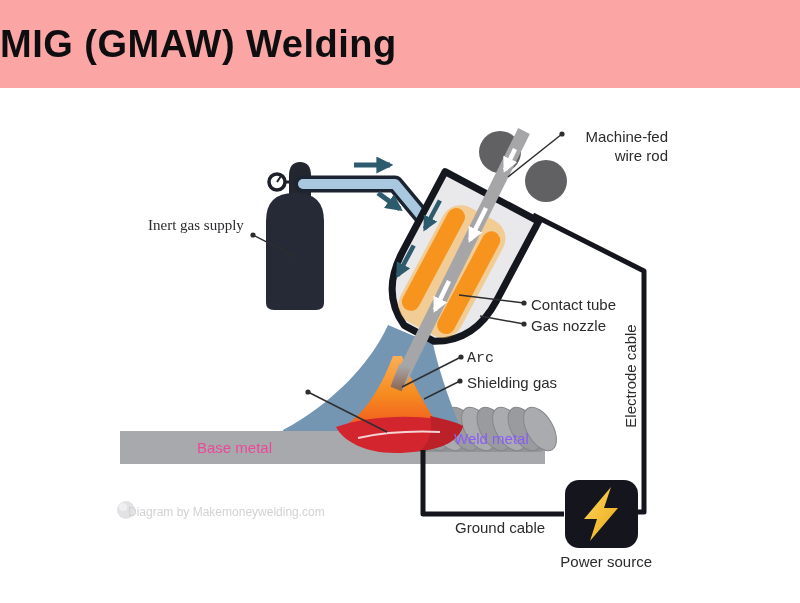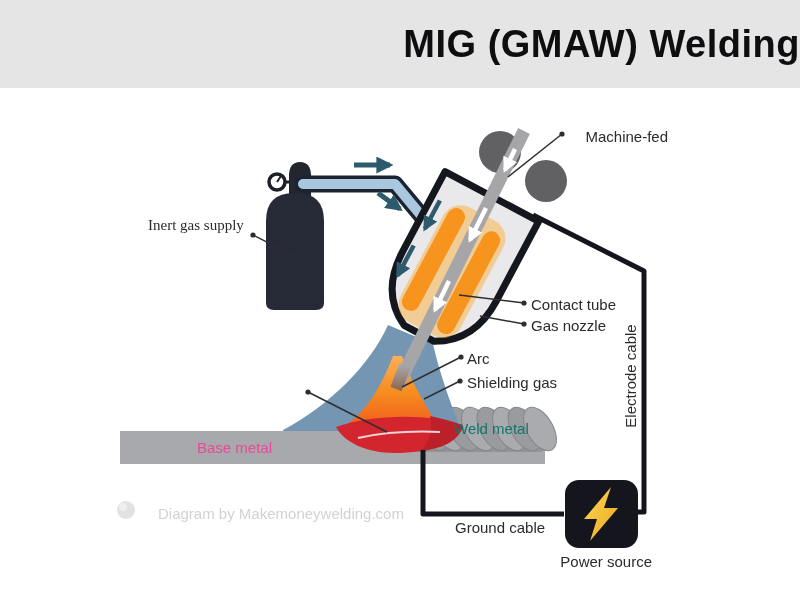--- a/index.html
+++ b/index.html
@@ -1,28 +1,28 @@
 <!DOCTYPE html>
 <html><head>
 <meta charset="utf-8">
 <style>
   html,body{margin:0;padding:0;}
   body{width:800px;height:603px;overflow:hidden;background:#ffffff;
        font-family:"Liberation Sans", sans-serif;}
   .stage{position:relative;width:800px;height:603px;}
-  .header{position:absolute;left:0;top:0;width:800px;height:88px;background:#e5e5e5;
-          display:flex;align-items:center;justify-content:flex-end;}
+  .header{position:absolute;left:0;top:0;width:800px;height:88px;background:#fca5a5;
+          display:flex;align-items:center;justify-content:flex-start;}
   .title{font-size:38px;font-weight:bold;color:#0e0e10;letter-spacing:.5px;}
   svg.diagram{position:absolute;left:0;top:0;}
   .lbl{position:absolute;font-size:15px;color:#2B2B2D;white-space:nowrap;line-height:19px;}
   .lbl.center{text-align:right;}
-  .lbl.white{color:#0f766e;}
+  .lbl.white{color:#8b5cf6;margin-top:10px;}
   .lbl.dark{color:#ec4899;}
   .lbl.vert{transform:translate(-50%,-50%) rotate(-90deg);}
-  .watermark{position:absolute;left:158px;top:505px;font-size:15px;color:#D2D2D4;}
+  .watermark{position:absolute;left:128px;top:505px;font-size:12px;color:#D2D2D4;}
 </style>
 </head>
 <body>
 
 <div class="stage">
 
   <div class="header">
     <div class="title">MIG (GMAW) Welding</div>
   </div>
 
@@ -130,25 +130,26 @@
         <circle cx="460" cy="381" r="2.6"></circle>
       <circle cx="308" cy="392" r="2.6"></circle>
     </g>
 
     <circle cx="126" cy="510" r="9" fill="#E2E2E4"></circle>
     <circle cx="123" cy="507" r="4" fill="#EFEFF1"></circle>
   </svg>
 
   <div class="lbl center" style="left:556px;top:127px;width:112px;">
     <div>Machine-fed</div>
+    <div>wire rod</div>
   </div>
   <div class="lbl" style="left:148px;top:216px;font-family:Liberation Serif, serif;">Inert gas supply</div>
   <div class="lbl" style="left:531px;top:295px;">Contact tube</div>
   <div class="lbl" style="left:531px;top:316px;text-align:right;">Gas nozzle</div>
-  <div class="lbl" style="left:467px;top:349px;">Arc</div>
+  <div class="lbl" style="left:467px;top:349px;font-family:Liberation Mono, monospace;">Arc</div>
   <div class="lbl" style="left:467px;top:373px;">Shielding gas</div>
   <div class="lbl dark" style="left:197px;top:438px;">Base metal</div>
   <div class="lbl white" style="left:454px;top:419px;">Weld metal</div>
   <div class="lbl vert" style="left:630px;top:376px;">Electrode cable</div>
   <div class="lbl" style="left:455px;top:518px;">Ground cable</div>
   <div class="lbl center" style="left:556px;top:552px;width:96px;">Power source</div>
 
   <div class="watermark">Diagram by Makemoneywelding.com</div>
 </div>
 

